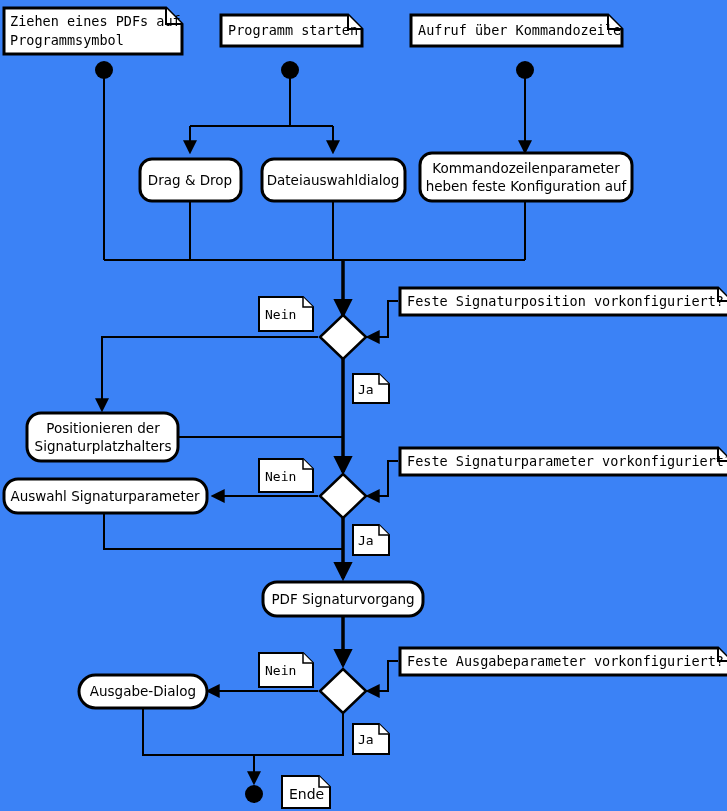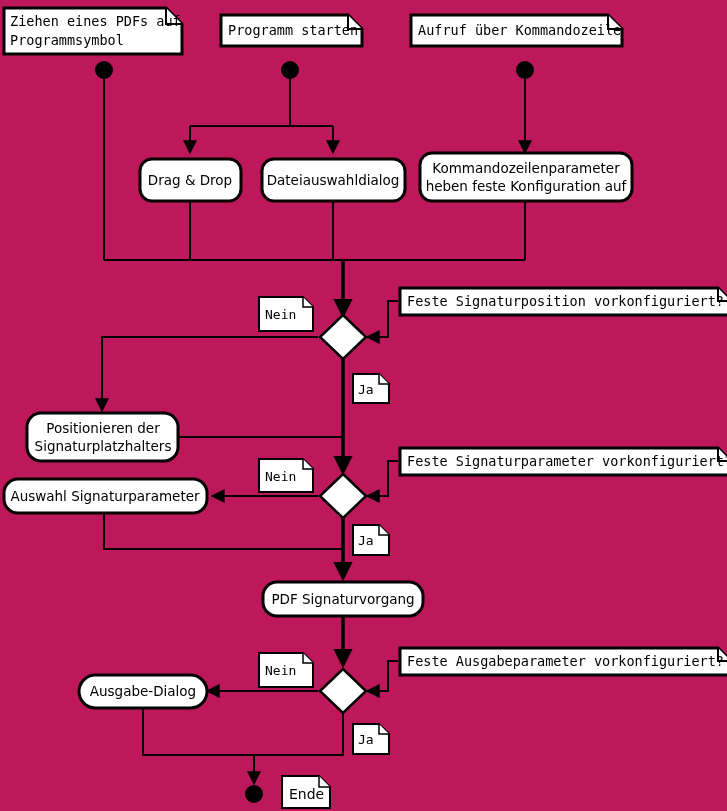--- a/index.html
+++ b/index.html
@@ -4,21 +4,21 @@
 <style>
   html, body {
     margin: 0;
     padding: 0;
     background: #ffffff;
   }
   #diagram-root {
     position: relative;
     width: 727px;
     height: 811px;
-    background: #be185d;
+    background: #3b82f6;
     font-family: "Liberation Sans", sans-serif;
     overflow: hidden;
   }
   svg#uml-canvas {
     display: block;
     width: 727px;
     height: 811px;
   }
   .edge {
     fill: none;

